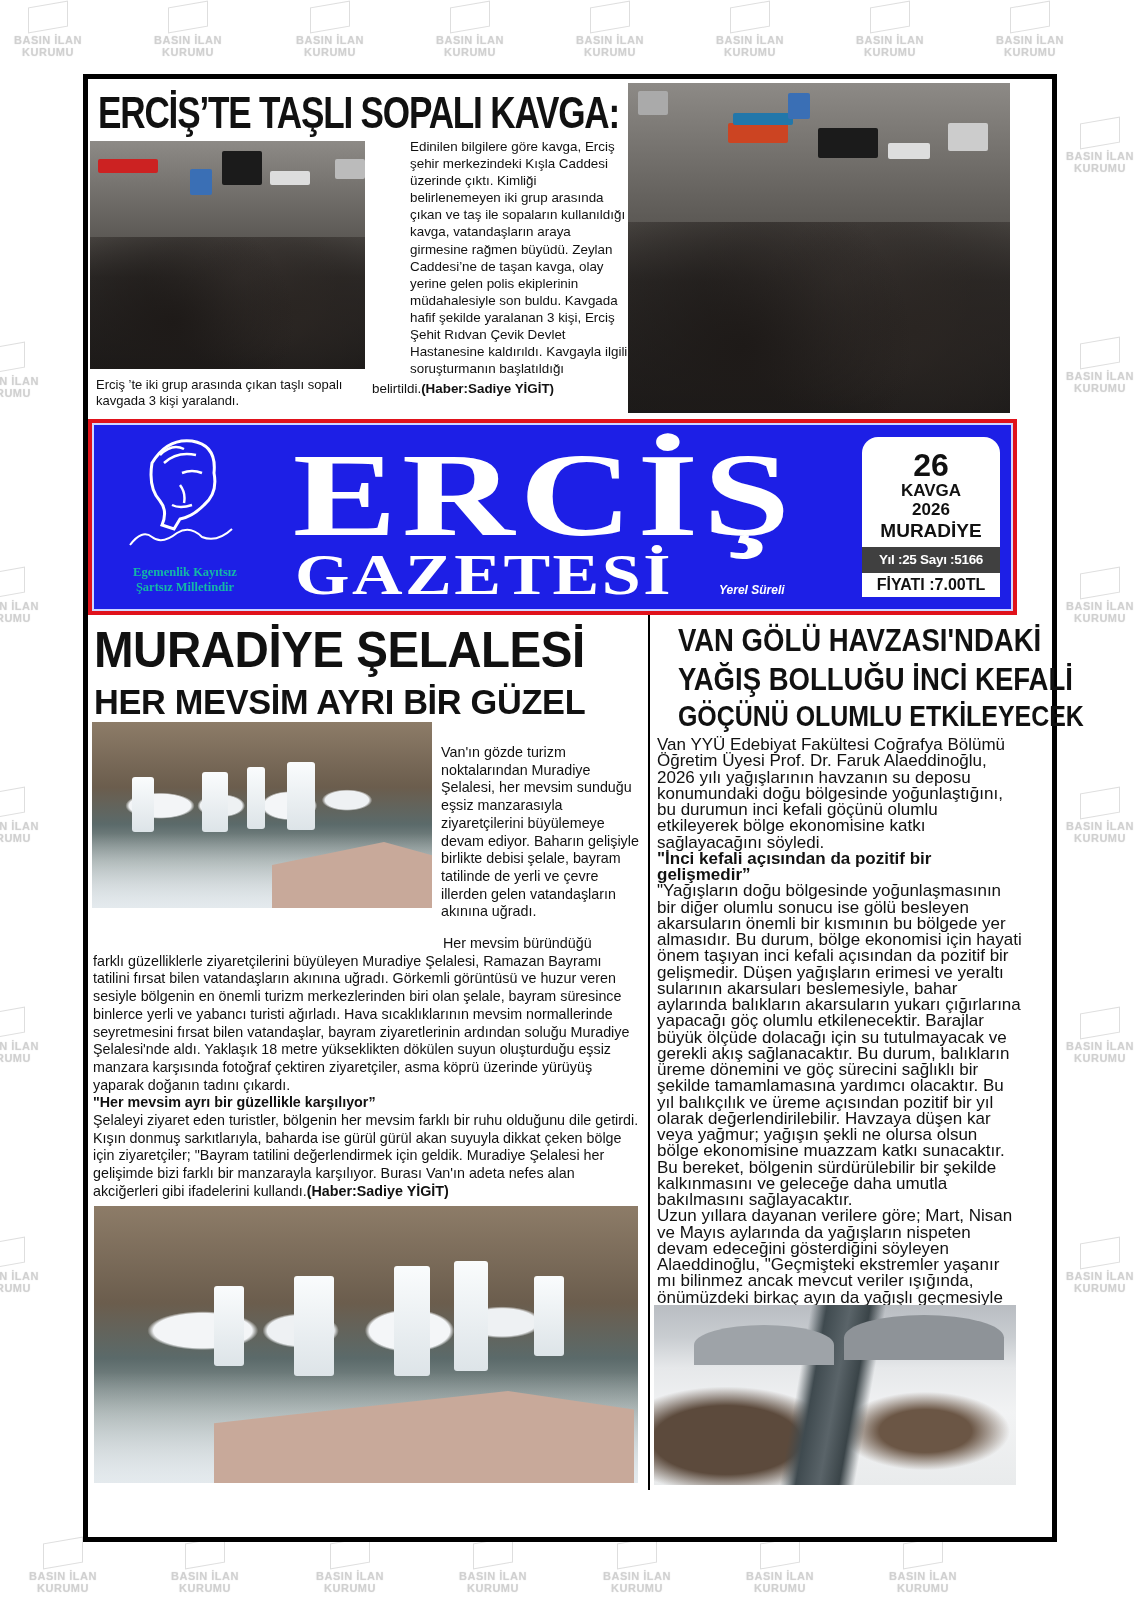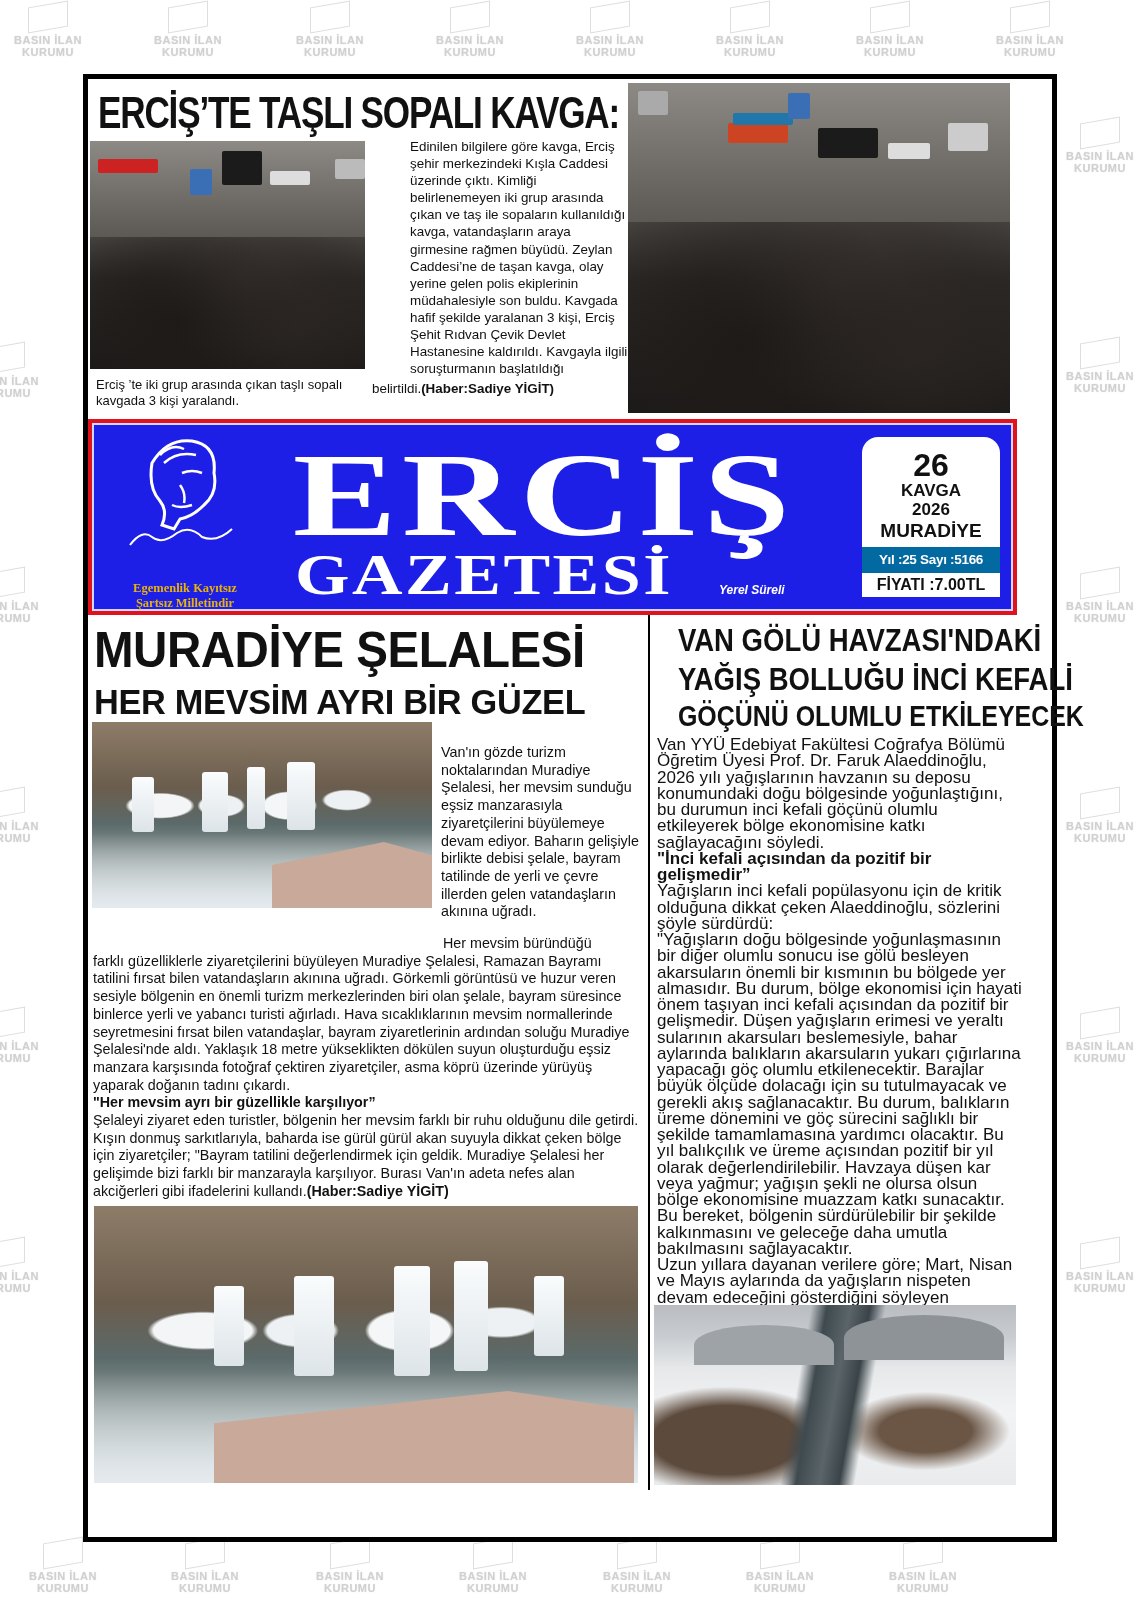--- a/index.html
+++ b/index.html
@@ -53,23 +53,23 @@
     background: #e0121b; padding: 4px;
   }
   .masthead-inner {
     position: relative; width: 100%; height: 100%;
     background: #1d1fe6; border: 2px solid #cfd6ff;
   }
   .portrait {
     position: absolute; left: 28px; top: 8px; width: 120px; height: 120px;
   }
   .motto {
-    position: absolute; left: 16px; top: 156px; width: 150px; text-align: center;
+    position: absolute; left: 16px; top: 140px; width: 150px; text-align: center;
     font-family: "Liberation Serif", serif; font-weight: 700; font-size: 12.5px;
-    line-height: 15px; color: #eab308;
+    line-height: 15px; color: #14b8a6;
   }
   .title-main {
     position: absolute; left: 150px; top: 16px; width: 600px; text-align: center;
     font-family: "Liberation Serif", serif; font-weight: 700; font-size: 118px;
     line-height: 110px; color: #fff; letter-spacing: 4px;
     transform: scaleX(1.32); transform-origin: center top;
   }
   .title-sub {
     position: absolute; left: 190px; top: 120px; width: 400px; text-align: center;
     font-family: "Liberation Serif", serif; font-weight: 700; font-size: 56px;
@@ -83,21 +83,21 @@
   .datebox {
     position: absolute; left: 768px; top: 12px; width: 138px; height: 160px;
     background: #fff; border-radius: 16px 16px 0 0; overflow: hidden;
     text-align: center; font-weight: 700; color: #111;
   }
   .datebox .day { font-size: 32px; line-height: 28px; margin-top: 14px; }
   .datebox .month { font-size: 17px; line-height: 19px; margin-top: 2px; }
   .datebox .year { font-size: 17px; line-height: 19px; }
   .datebox .weekday { font-size: 19px; line-height: 22px; margin-top: 1px; }
   .datebox .issue {
-    background: #0369a1; color: #fff; font-size: 13.5px; line-height: 26px; height: 26px;
+    background: #404040; color: #fff; font-size: 13.5px; line-height: 26px; height: 26px;
     margin-top: 5px; letter-spacing: -0.3px;
   }
   .datebox .price { font-size: 16px; line-height: 24px; }
 
   
   .col-divider {
     position: absolute; left: 648px; top: 615px; width: 2px; height: 875px; background: #000;
   }
 
   
@@ -401,21 +401,20 @@
   <div class="deck" style="left:120px;top:185px;width:420px;height:92px;"></div>
 </div>
 
 <h2 class="right-head1">VAN GÖLÜ HAVZASI'NDAKİ</h2>
 <h2 class="right-head2">YAĞIŞ BOLLUĞU İNCİ KEFALİ</h2>
 <h2 class="right-head3">GÖÇÜNÜ OLUMLU ETKİLEYECEK</h2>
 
 <div class="right-body">
   <div>Van YYÜ Edebiyat Fakültesi Coğrafya Bölümü Öğretim Üyesi Prof. Dr. Faruk Alaeddinoğlu, 2026 yılı yağışlarının havzanın su deposu konumundaki doğu bölgesinde yoğunlaştığını, bu durumun  inci kefali göçünü olumlu etkileyerek bölge ekonomisine katkı sağlayacağını söyledi.</div>
   <div class="subhead">"İnci kefali açısından da pozitif bir gelişmedir”</div>
-  <div>Yağışların inci kefali popülasyonu için de kritik olduğuna dikkat çeken Alaeddinoğlu, sözlerini şöyle sürdürdü:</div>
   <div>"Yağışların doğu bölgesinde yoğunlaşmasının bir diğer olumlu sonucu ise gölü besleyen akarsuların önemli bir kısmının bu bölgede yer almasıdır. Bu durum, bölge ekonomisi için hayati önem taşıyan inci kefali açısından da pozitif bir gelişmedir. Düşen yağışların erimesi ve yeraltı sularının akarsuları beslemesiyle, bahar aylarında balıkların akarsuların yukarı çığırlarına yapacağı göç olumlu etkilenecektir. Barajlar büyük ölçüde dolacağı için su tutulmayacak ve gerekli akış sağlanacaktır. Bu durum, balıkların üreme dönemini ve göç sürecini sağlıklı bir şekilde tamamlamasına yardımcı olacaktır. Bu yıl balıkçılık ve üreme açısından pozitif bir yıl olarak değerlendirilebilir. Havzaya düşen kar veya yağmur; yağışın şekli ne olursa olsun bölge ekonomisine muazzam katkı sunacaktır. Bu bereket, bölgenin sürdürülebilir bir şekilde kalkınmasını ve geleceğe daha umutla bakılmasını sağlayacaktır.</div>
   <div>
     <span>Uzun yıllara dayanan verilere göre; Mart, Nisan ve Mayıs aylarında da yağışların nispeten devam edeceğini gösterdiğini söyleyen Alaeddinoğlu, "Geçmişteki ekstremler yaşanır mı bilinmez ancak mevcut veriler ışığında, önümüzdeki birkaç ayın da yağışlı geçmesiyle birlikte 2026 yılında büyük çaplı bir su sorunu yaşanmayacağı öngörülmektedir" şeklinde konuştu.</span><b class="byline">(Haber:Sadiye YİGİT)</b>
   </div>
 </div>
 
 <div class="photo snow-photo">
   <div class="hill" style="left:40px;top:20px;width:140px;height:40px;"></div>
   <div class="hill" style="left:190px;top:10px;width:160px;height:45px;background:#8e9398;"></div>
 </div>

